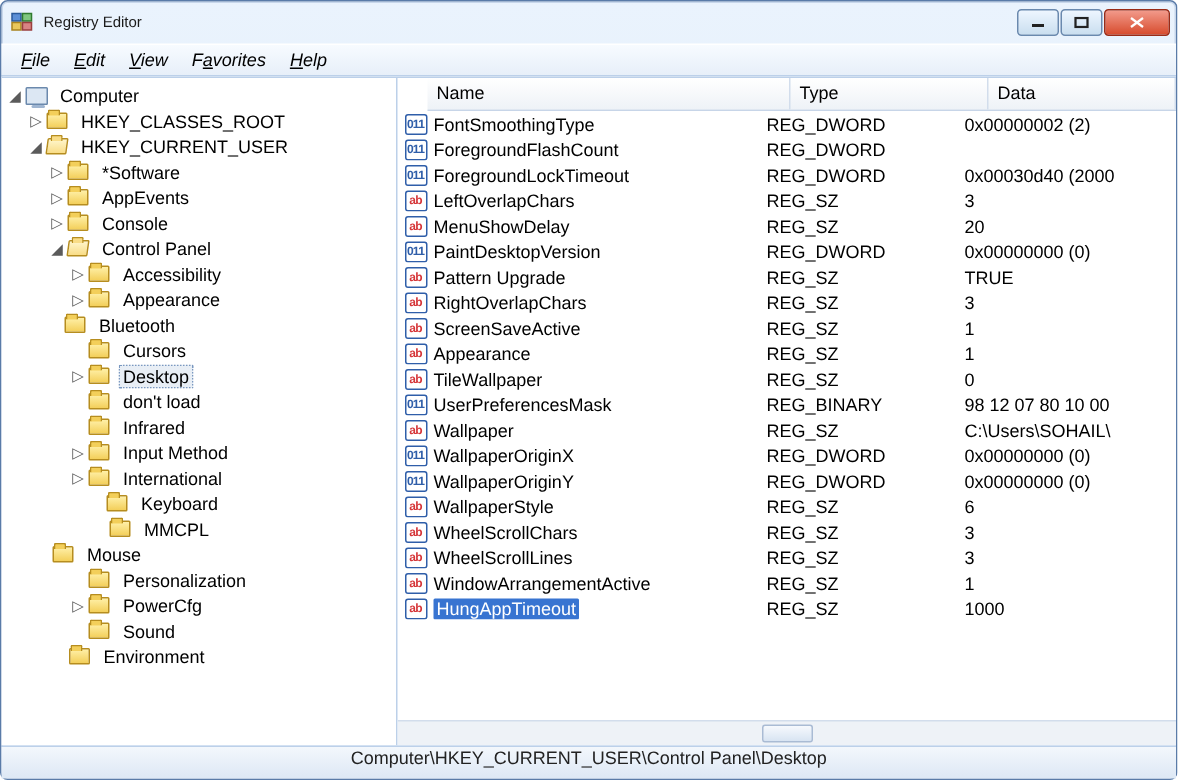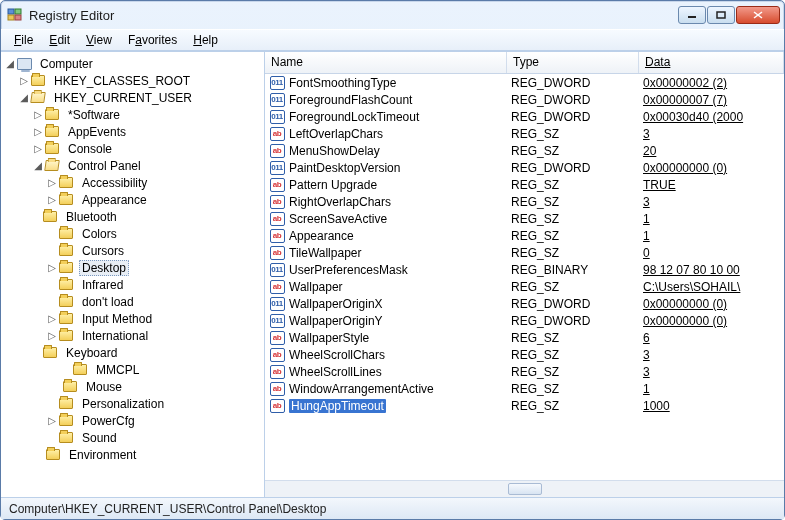--- a/index.html
+++ b/index.html
@@ -1,59 +1,59 @@
 <!DOCTYPE html>
 <html><head>
 <meta charset="utf-8">
 <style>
 * { box-sizing: border-box; margin: 0; padding: 0; }
 body { font-family: "Segoe UI", Tahoma, sans-serif; font-size: 12px; background: #fff; width: 785px; height: 520px; overflow: hidden; }
 .winwrap { width: 785px; height: 520px; border: 1px solid #5a7ba8; border-radius: 5px; background: linear-gradient(#eaf3fd,#d6e5f6); display: flex; flex-direction: column; box-shadow: 0 0 0 1px #c8d7eb inset; }
 .titlebar { height: 28px; display: flex; align-items: center; padding: 0 4px 0 6px; }
 .titlebar .appicon { width: 16px; height: 16px; margin-right: 6px; display:inline-flex;align-items:center;justify-content:center; }
-.titlebar .title { flex: 1; color: #1b1b1b; font-size: 13px; }
+.titlebar .title { flex: 1; color: #1b1b1b; font-size: 10px; }
 .winbtns { display: flex; gap: 1px; }
 .winbtn { width: 28px; height: 18px; border: 1px solid #6a89ae; border-radius: 3px; background: linear-gradient(#eef6ff,#c9deef); display:flex; align-items:center; justify-content:center; font-size:10px; color:#2b2b2b; }
 .winbtn.max { width:28px; }
 .winbtn.close { width: 44px; background: linear-gradient(#f29a8b,#d74c2e); color:#fff; border-color:#9a2b17; }
 .menubar { height: 22px; background: linear-gradient(#f7fbff,#e7eff9); border-top: 1px solid #fff; border-bottom: 1px solid #bcd0e9; display: flex; align-items: center; padding: 0 6px; gap: 2px; }
-.menubar .mitem { padding: 2px 7px; border-radius: 2px; cursor: default; }
+.menubar .mitem { padding: 2px 7px; border-radius: 2px; cursor: default; font-style: italic; }
 .underline { text-decoration: underline; }
 .content { flex: 1; background: #fff; display: flex; border-top: 1px solid #bcd0e9; overflow:hidden; }
 .tree { width: 264px; border-right: 1px solid #bcd0e9; overflow-y: auto; overflow-x:auto; padding: 3px 0; font-size: 12px; color:#000; }
 .node { display: flex; align-items: center; height: 17px; white-space: nowrap; }
 .tw { width: 14px; display:inline-flex; justify-content:center; color:#5b5b5b; font-size:10px; }
 .ficon { width:16px; height:14px; margin-right:4px; display:inline-flex; align-items:center; }
 .folder { width:14px; height:11px; background: linear-gradient(#fff0a8,#f3cf5a); border:1px solid #b68d1f; border-radius:1px; position:relative; }
 .folder::before { content:""; position:absolute; top:-3px; left:0; width:6px; height:3px; background:#f3cf5a; border:1px solid #b68d1f; border-bottom:none; border-radius:1px 1px 0 0; }
 .foldero { width:14px; height:11px; background: linear-gradient(#fff6cc,#f9dd87); border:1px solid #b68d1f; border-radius:1px; position:relative; transform: skewX(-8deg); }
 .foldero::before { content:""; position:absolute; top:-3px; left:1px; width:6px; height:3px; background:#f9dd87; border:1px solid #b68d1f; border-bottom:none; border-radius:1px 1px 0 0; transform: skewX(8deg); }
 .compicon { width:15px; height:12px; background:#dce7f3; border:1px solid #6b89ad; border-radius:1px; position:relative; }
 .compicon::after { content:""; position:absolute; bottom:-3px; left:3px; width:9px; height:2px; background:#9fb5d1; border-radius:1px; }
 .tlabel { padding: 0 3px; border-radius:1px; }
 .tlabel.sel { background:#e8eef5; border:1px dotted #7a98c0; padding:0 2px;text-align:right; }
 .listpane { flex:1; display:flex; flex-direction:column; overflow:hidden; }
-.lhdr { height:22px; background: linear-gradient(#fff,#eef2f7); border-bottom:1px solid #c7d5e8; display:flex; font-size:12px; }
+.lhdr { height:22px; background: linear-gradient(#fff,#eef2f7); border-bottom:1px solid #c7d5e8; display:flex; font-size:12px;margin-left:20px; }
 .lhdr .col { padding:3px 6px; border-right:1px solid #d2ddec; }
 .c1 { width: 242px; }
 .c2 { width: 132px; }
-.c3 { flex:1;text-decoration:underline; }
+.c3 { flex:1; }
 .lrows { flex:1; overflow:auto; }
 .lrow { display:flex; align-items:center; height:17px; font-size:12px; }
 .lrow .c1 { width:242px; padding-left:4px; display:flex; align-items:center; gap:4px; overflow:hidden; white-space:nowrap; }
 .lrow .c2 { width:132px; padding-left:4px; }
 .lrow .c3 { flex:1; padding-left:4px; white-space:nowrap; overflow:hidden; }
 .vicon { width:16px; height:15px; display:inline-flex; align-items:center; justify-content:center; flex-shrink:0; }
 .regbox { width:15px; height:14px; border:1px solid #2f5ea9; border-radius:2px; background:#fff; font-size:8px; font-weight:bold; display:flex; align-items:center; justify-content:center; letter-spacing:-0.5px; }
 .regbox.sz { color:#d6373a; }
 .regbox.dw { color:#2f5ea9; }
 .lrow.sel .c1 .nametxt { background:#3874d1; color:#fff; padding:0 2px; border-radius:1px; }
 .hsbar { height:17px; background:#eef2f7; border-top:1px solid #d2ddec; display:flex; align-items:center; justify-content:center; }
 .hthumb { width:34px; height:12px; background:linear-gradient(#f6f9fd,#d8e4f2); border:1px solid #a9bbd4; border-radius:2px; }
-.statusbar { height:22px; background:linear-gradient(#f3f7fc,#dde8f5); border-top:1px solid #bcd0e9; display:flex; align-items:center; padding:0 8px; font-size:12px; color:#222; justify-content:space-between; }
+.statusbar { height:22px; background:linear-gradient(#f3f7fc,#dde8f5); border-top:1px solid #bcd0e9; display:flex; align-items:center; padding:0 8px; font-size:12px; color:#222; justify-content:space-between;flex-direction:column; }
 .statusbar .right { font-size:11px; color:#555; }
 .tree::-webkit-scrollbar, .lrows::-webkit-scrollbar { width:17px; height:17px; }
 .tree::-webkit-scrollbar-thumb, .lrows::-webkit-scrollbar-thumb { background:linear-gradient(#f6f9fd,#d8e4f2); border:1px solid #a9bbd4; border-radius:2px; }
 .tree::-webkit-scrollbar-track, .lrows::-webkit-scrollbar-track { background:#eef2f7; }
 </style>
 </head>
 <body>
 
 <div class="winwrap">
 
@@ -167,79 +167,72 @@
           <span class="ficon">
             <span class="folder"></span>
           </span>
           <span class="tlabel">Bluetooth</span>
         </div>
       <div class="node" style="padding-left:44px">
           <span class="tw"></span>
           <span class="ficon">
             <span class="folder"></span>
           </span>
-          <span class="tlabel">Colors</span>
-        </div>
-      <div class="node" style="padding-left:44px">
-          <span class="tw"></span>
-          <span class="ficon">
-            <span class="folder"></span>
-          </span>
           <span class="tlabel">Cursors</span>
         </div>
       <div class="node" style="padding-left:44px">
           <span class="tw">▷</span>
           <span class="ficon">
             <span class="folder"></span>
           </span>
           <span class="tlabel sel">Desktop</span>
         </div>
       <div class="node" style="padding-left:44px">
           <span class="tw"></span>
           <span class="ficon">
             <span class="folder"></span>
           </span>
+          <span class="tlabel">don't load</span>
+        </div>
+      <div class="node" style="padding-left:44px">
+          <span class="tw"></span>
+          <span class="ficon">
+            <span class="folder"></span>
+          </span>
           <span class="tlabel">Infrared</span>
         </div>
       <div class="node" style="padding-left:44px">
-          <span class="tw"></span>
-          <span class="ficon">
-            <span class="folder"></span>
-          </span>
-          <span class="tlabel">don't load</span>
-        </div>
-      <div class="node" style="padding-left:44px">
           <span class="tw">▷</span>
           <span class="ficon">
             <span class="folder"></span>
           </span>
           <span class="tlabel">Input Method</span>
         </div>
       <div class="node" style="padding-left:44px">
           <span class="tw">▷</span>
           <span class="ficon">
             <span class="folder"></span>
           </span>
           <span class="tlabel">International</span>
         </div>
-      <div class="node" style="padding-left:28px">
+      <div class="node" style="padding-left:56px">
           <span class="tw"></span>
           <span class="ficon">
             <span class="folder"></span>
           </span>
           <span class="tlabel">Keyboard</span>
         </div>
       <div class="node" style="padding-left:58px">
           <span class="tw"></span>
           <span class="ficon">
             <span class="folder"></span>
           </span>
           <span class="tlabel">MMCPL</span>
         </div>
-      <div class="node" style="padding-left:48px">
+      <div class="node" style="padding-left:20px">
           <span class="tw"></span>
           <span class="ficon">
             <span class="folder"></span>
           </span>
           <span class="tlabel">Mouse</span>
         </div>
       <div class="node" style="padding-left:44px">
           <span class="tw"></span>
           <span class="ficon">
             <span class="folder"></span>
@@ -287,21 +280,20 @@
             <div class="c3">0x00000002 (2)</div>
           </div>
           <div class="lrow">
             <div class="c1">
               <span class="vicon">
                 <span class="regbox dw">011</span>
               </span>
               <span class="nametxt">ForegroundFlashCount</span>
             </div>
             <div class="c2">REG_DWORD</div>
-            <div class="c3">0x00000007 (7)</div>
           </div>
           <div class="lrow">
             <div class="c1">
               <span class="vicon">
                 <span class="regbox dw">011</span>
               </span>
               <span class="nametxt">ForegroundLockTimeout</span>
             </div>
             <div class="c2">REG_DWORD</div>
             <div class="c3">0x00030d40 (2000</div>

